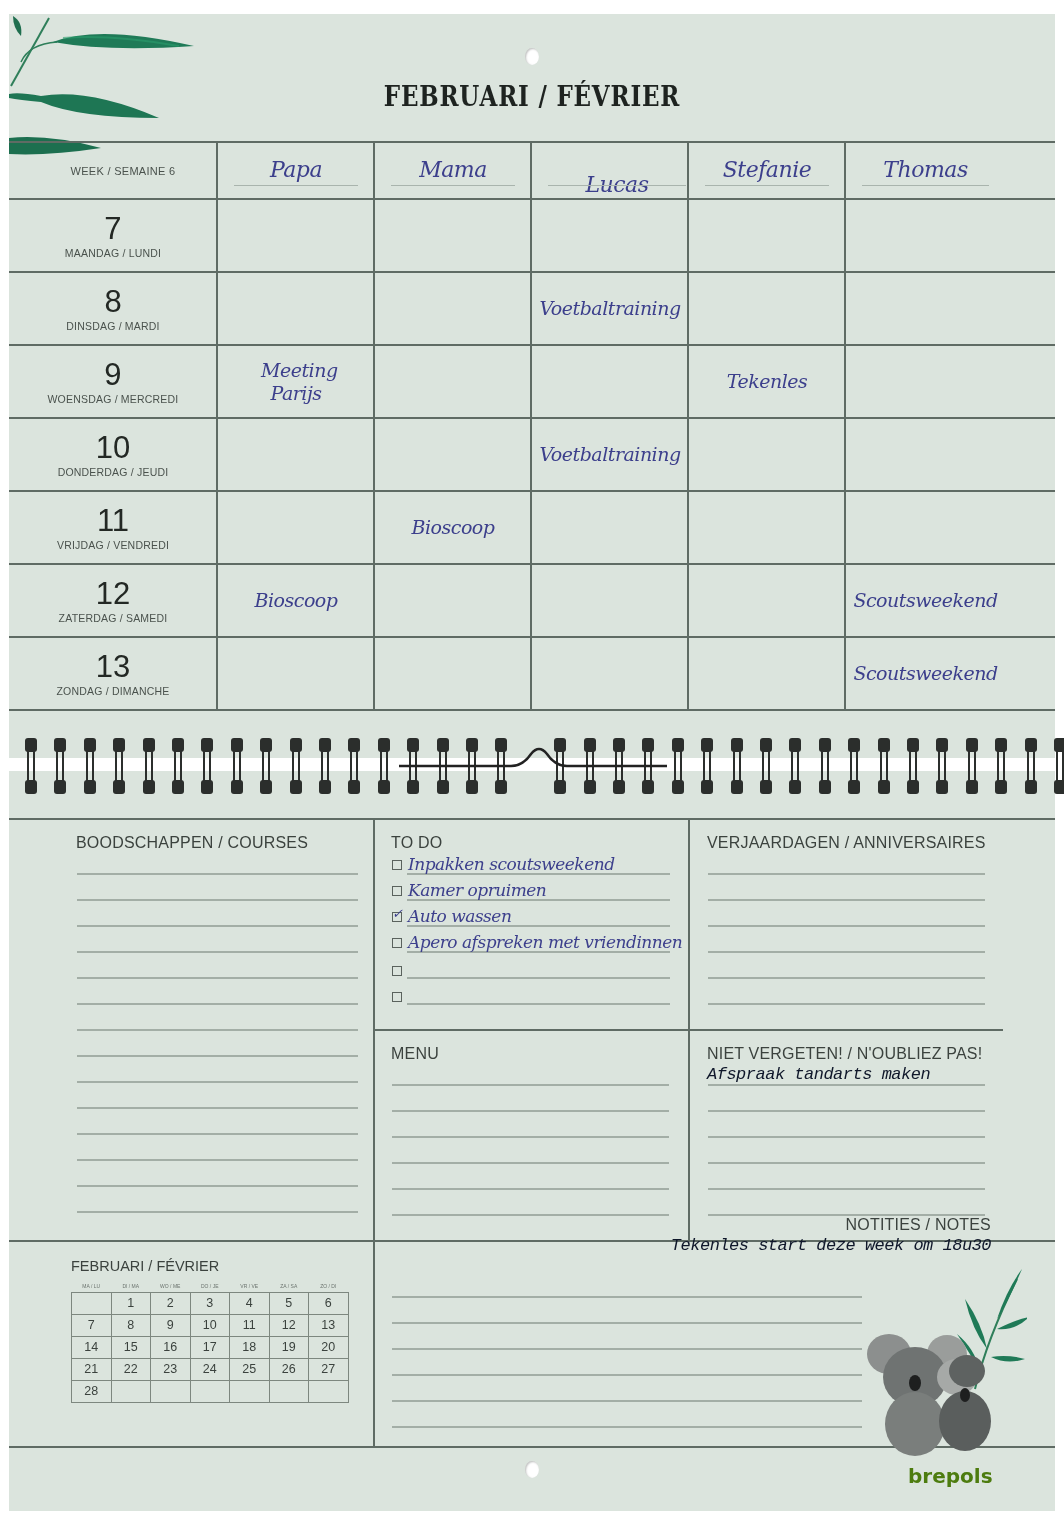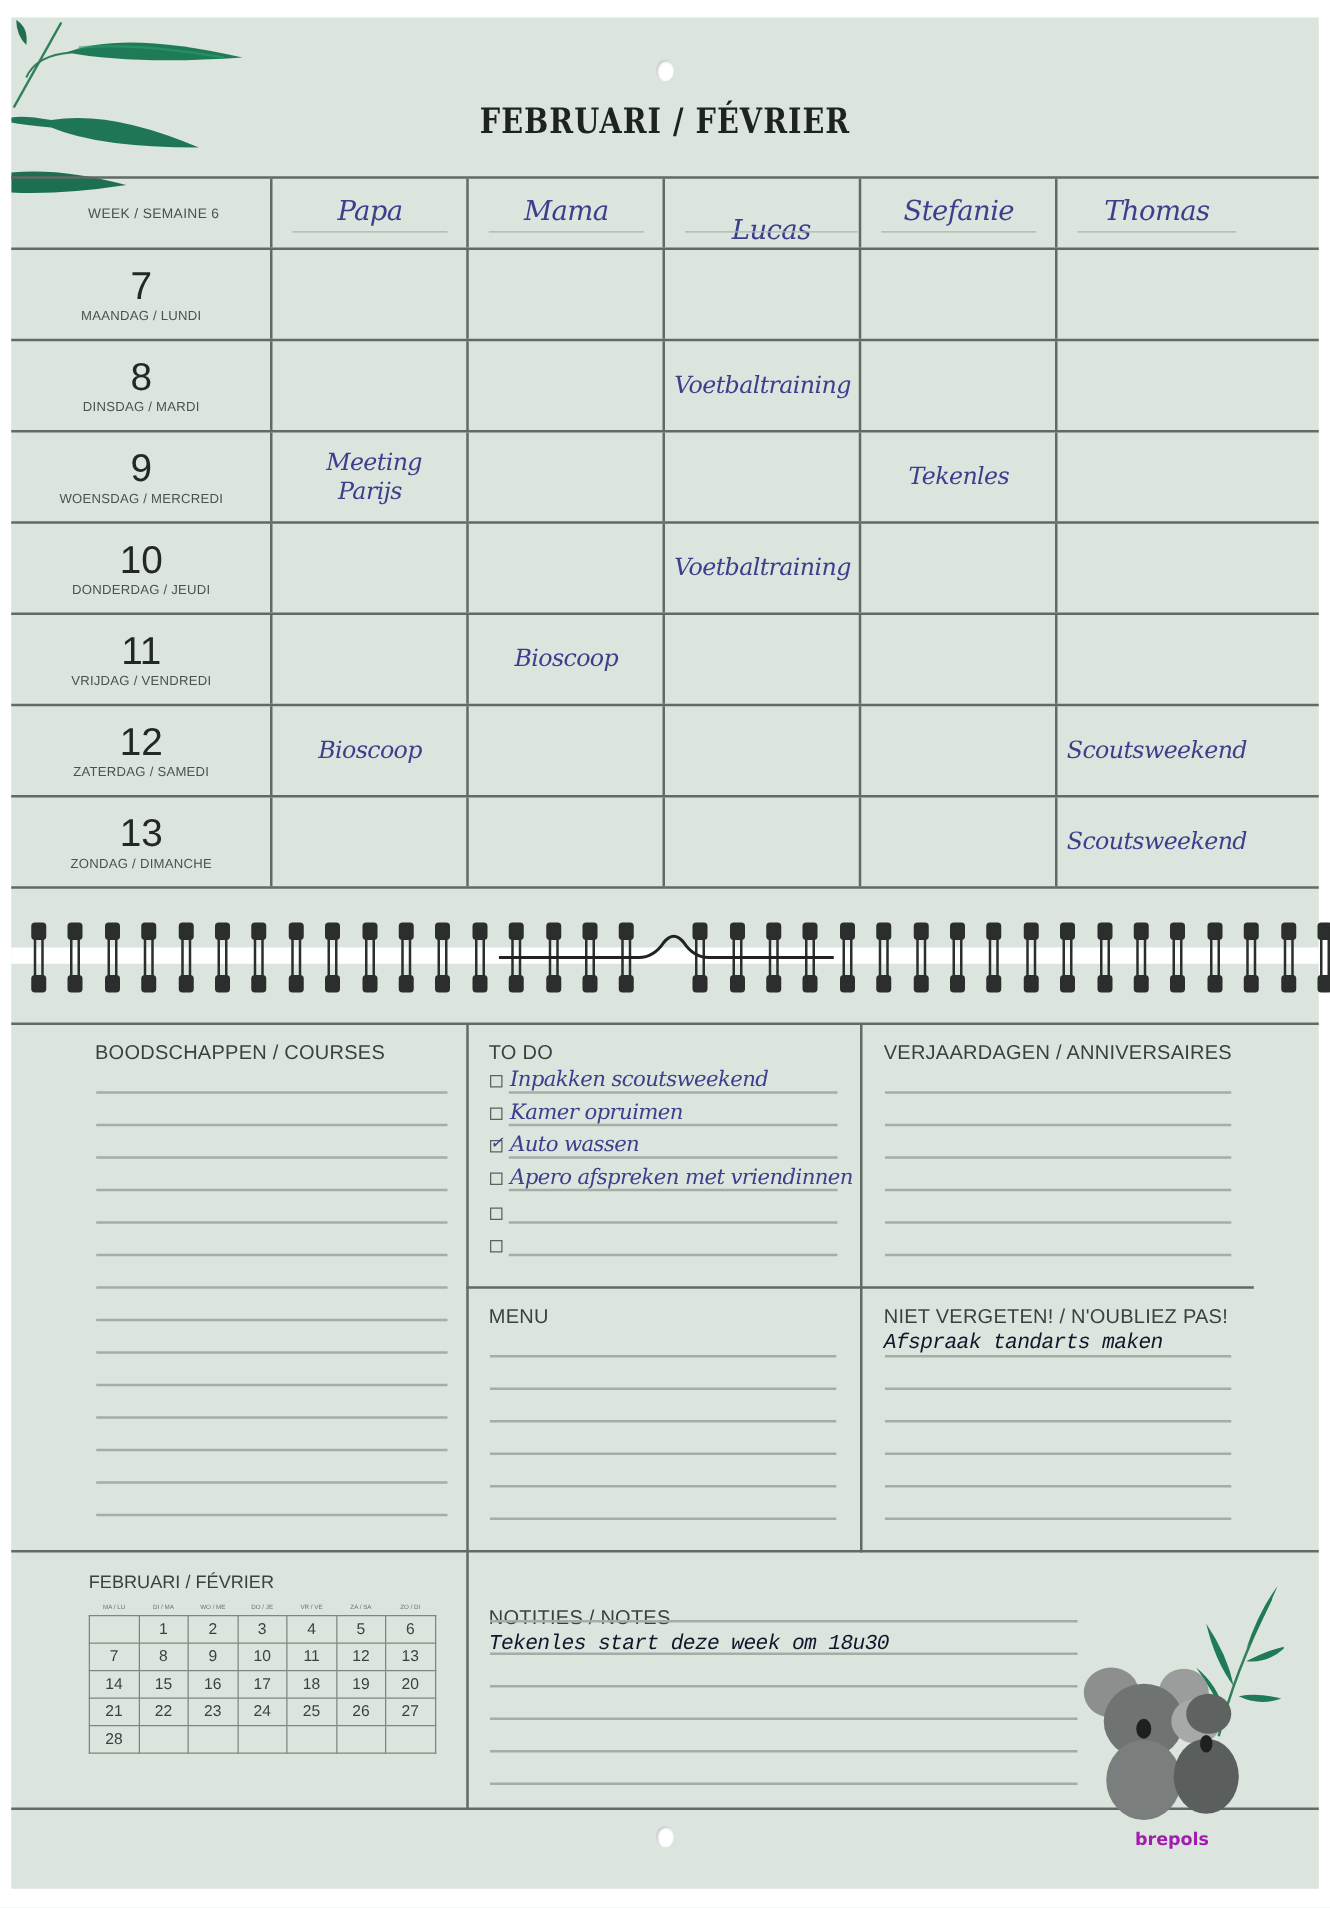--- a/index.html
+++ b/index.html
@@ -48,21 +48,21 @@
   .todo-text { font-family: "DejaVu Serif", serif; font-style: italic; color: #3c3f8c; font-size: 17px; letter-spacing: -0.5px; }
 
   
   .mini-title { position: absolute; font-size: 14.5px; color: #3b423e; }
   .mini-cal { position: absolute; border-collapse: collapse; }
   .mini-cal th { font-size: 5px; color: #6b736e; font-weight: normal; height: 10px; padding: 0 0 2px 0; }
   .mini-cal td { border: 1px solid #7d877f; width: 39.5px; height: 22px; text-align: center; font-size: 12.5px; color: #3b423e; }
 
   .notes-text { font-family: Liberation Mono, monospace; font-style: italic; color: #0f172a; font-size: 17px; letter-spacing: -0.5px; }
 
-  .brand { position: absolute; font-family: "DejaVu Sans", sans-serif; font-weight: bold; font-size: 14px; color: #a21caf; text-align: right; }
+  .brand { position: absolute; font-family: "DejaVu Sans", sans-serif; font-weight: bold; font-size: 20px; color: #4d7c0f; text-align: right; }
 </style>
 </head>
 <body>
 
 <div class="page">
 
   <div class="hole" style="left:516px; top:34px;"></div>
 
   <svg class="leaves" width="200" height="150" viewBox="0 0 200 150">
     <path d="M2 72 Q20 40 40 4" stroke="#2f7f5a" stroke-width="2" fill="none"></path>
@@ -574,21 +574,21 @@
           <td></td>
           <td></td>
           <td></td>
           <td></td>
           <td></td>
           <td></td>
         </tr>
       </tbody>
   </table>
 
-  <div class="section" style="left:382px; top:1272px; width:600px;">
+  <div class="section" style="left:382px; top:1202px; width:600px;text-align:right;">
     <div class="section-title">NOTITIES / NOTES</div>
     <div class="notes-text" style="margin-top:2px;">Tekenles start deze week om 18u30</div>
   </div>
   <div id="notes-lines"></div>
 
   <svg style="position:absolute; left:848px; top:1245px;" width="170" height="200" viewBox="0 0 170 200">
     <path d="M118 130 Q130 80 160 20" stroke="#2f7f5a" stroke-width="2" fill="none"></path>
     <path d="M140 60 Q150 30 165 10 Q150 45 140 60Z" fill="#1f7a57"></path>
     <path d="M130 90 Q115 70 108 40 Q125 65 130 90Z" fill="#1f7a57"></path>
     <path d="M140 70 Q160 60 172 58 Q158 72 140 70Z" fill="#1f7a57"></path>

